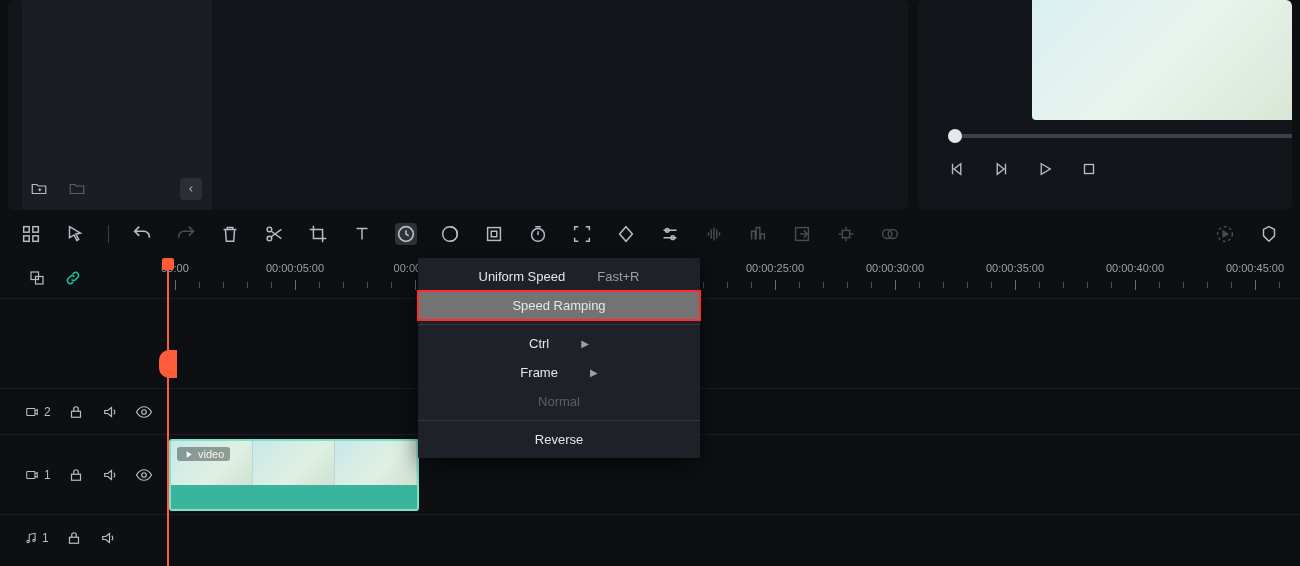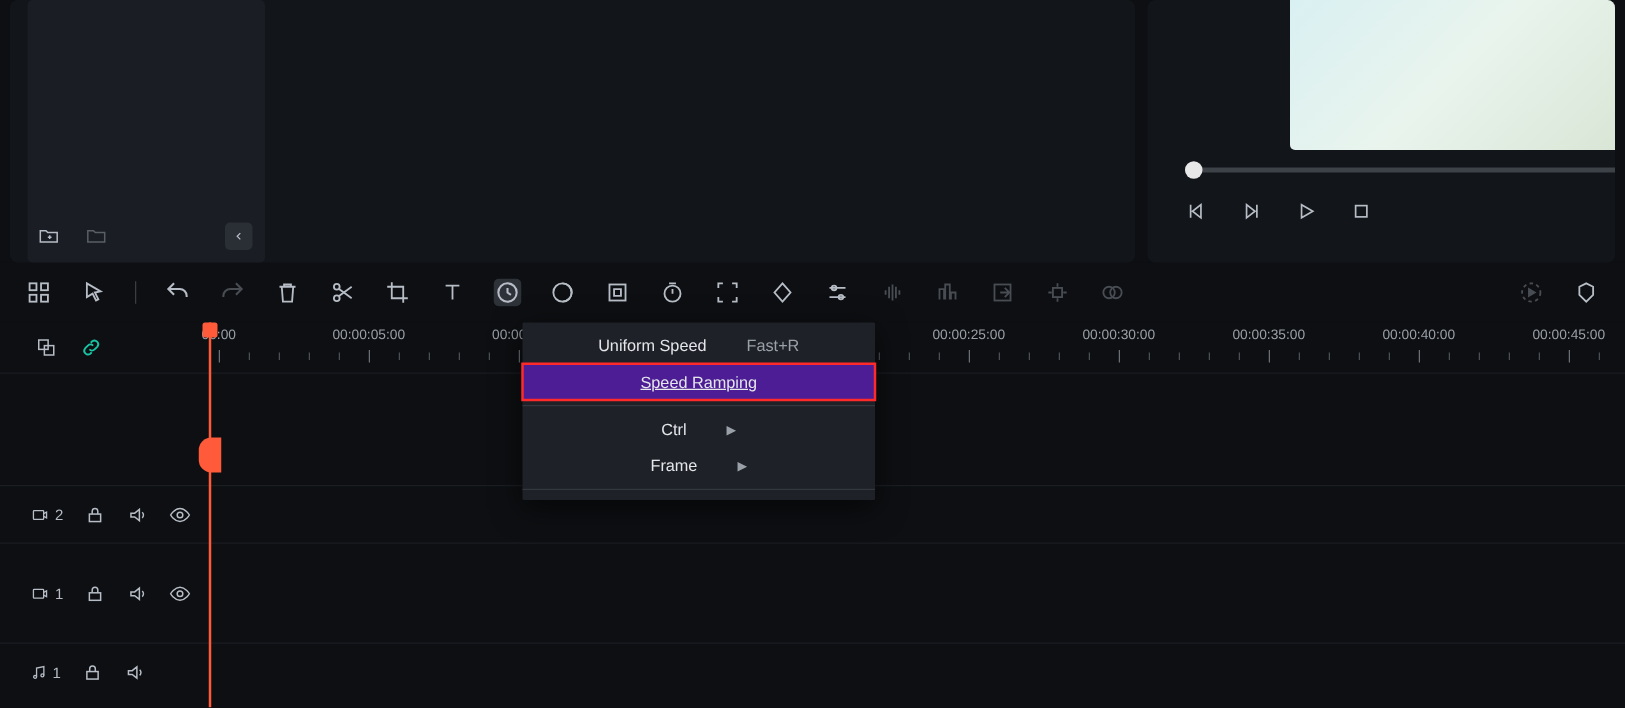--- a/index.html
+++ b/index.html
@@ -251,22 +251,21 @@
     padding:0 16px;
     font-size:13px;
     color:#e4e6ea;
     justify-content:center;
     gap:32px;
   }
   .menu-item.disabled { color:#5a5f67; }
   .menu-item.highlight {
     outline: 2px solid #ff2a2a;
     outline-offset:-1px;
-    background:#4c1d95;
-    text-decoration:underline;
+    background:#737373;
   }
   .menu-sep { height:1px; background:#33373e; margin:4px 0; }
   .menu-arrow { font-size:10px; color:#9aa0a8; }
 
   .link-active { color:#18c4a4; }
 
 </style>
 </head>
 <body>
 
@@ -586,20 +585,36 @@
             <path d="M5 10v4h4l5 4V6l-5 4H5zM17 9a4 4 0 010 6"></path>
           </svg>
         </span>
       <span class="icon">
           <svg viewBox="0 0 24 24" fill="none" stroke="currentColor" stroke-width="1.6">
             <path d="M2 12s4-7 10-7 10 7 10 7-4 7-10 7-10-7-10-7z"></path>
             <circle cx="12" cy="12" r="3"></circle>
           </svg>
         </span>
     </div>
+    <div class="track-body">
+      <div class="clip">
+        <div class="clip-thumbs">
+          <div class="clip-th"></div>
+            <div class="clip-th"></div>
+            <div class="clip-th"></div>
+        </div>
+        <div class="clip-bottom"></div>
+        <div class="clip-label">
+          <svg width="11" height="11" viewBox="0 0 24 24" fill="#fff">
+              <path d="M8 5l11 7-11 7z"></path>
+            </svg>
+          <span>video</span>
+        </div>
+      </div>
+    </div>
   </div>
 
   <div class="track-row short">
     <div class="track-header">
       <span class="tnum">
         <svg width="14" height="14" viewBox="0 0 24 24" fill="none" stroke="currentColor" stroke-width="1.8">
             <path d="M9 18V6l10-2v12"></path>
             <circle cx="7" cy="18" r="2"></circle>
             <circle cx="17" cy="16" r="2"></circle>
           </svg>
@@ -631,14 +646,20 @@
   </div>
   <div class="menu-sep"></div>
   <div class="menu-item">
     <span>Ctrl</span>
     <span class="menu-arrow">▶</span>
   </div>
   <div class="menu-item">
     <span>Frame</span>
     <span class="menu-arrow">▶</span>
   </div>
+  <div class="menu-item disabled">
+    <span>Normal</span>
+  </div>
   <div class="menu-sep"></div>
+  <div class="menu-item">
+    <span>Reverse</span>
+  </div>
 </div>
 
 </body></html>

